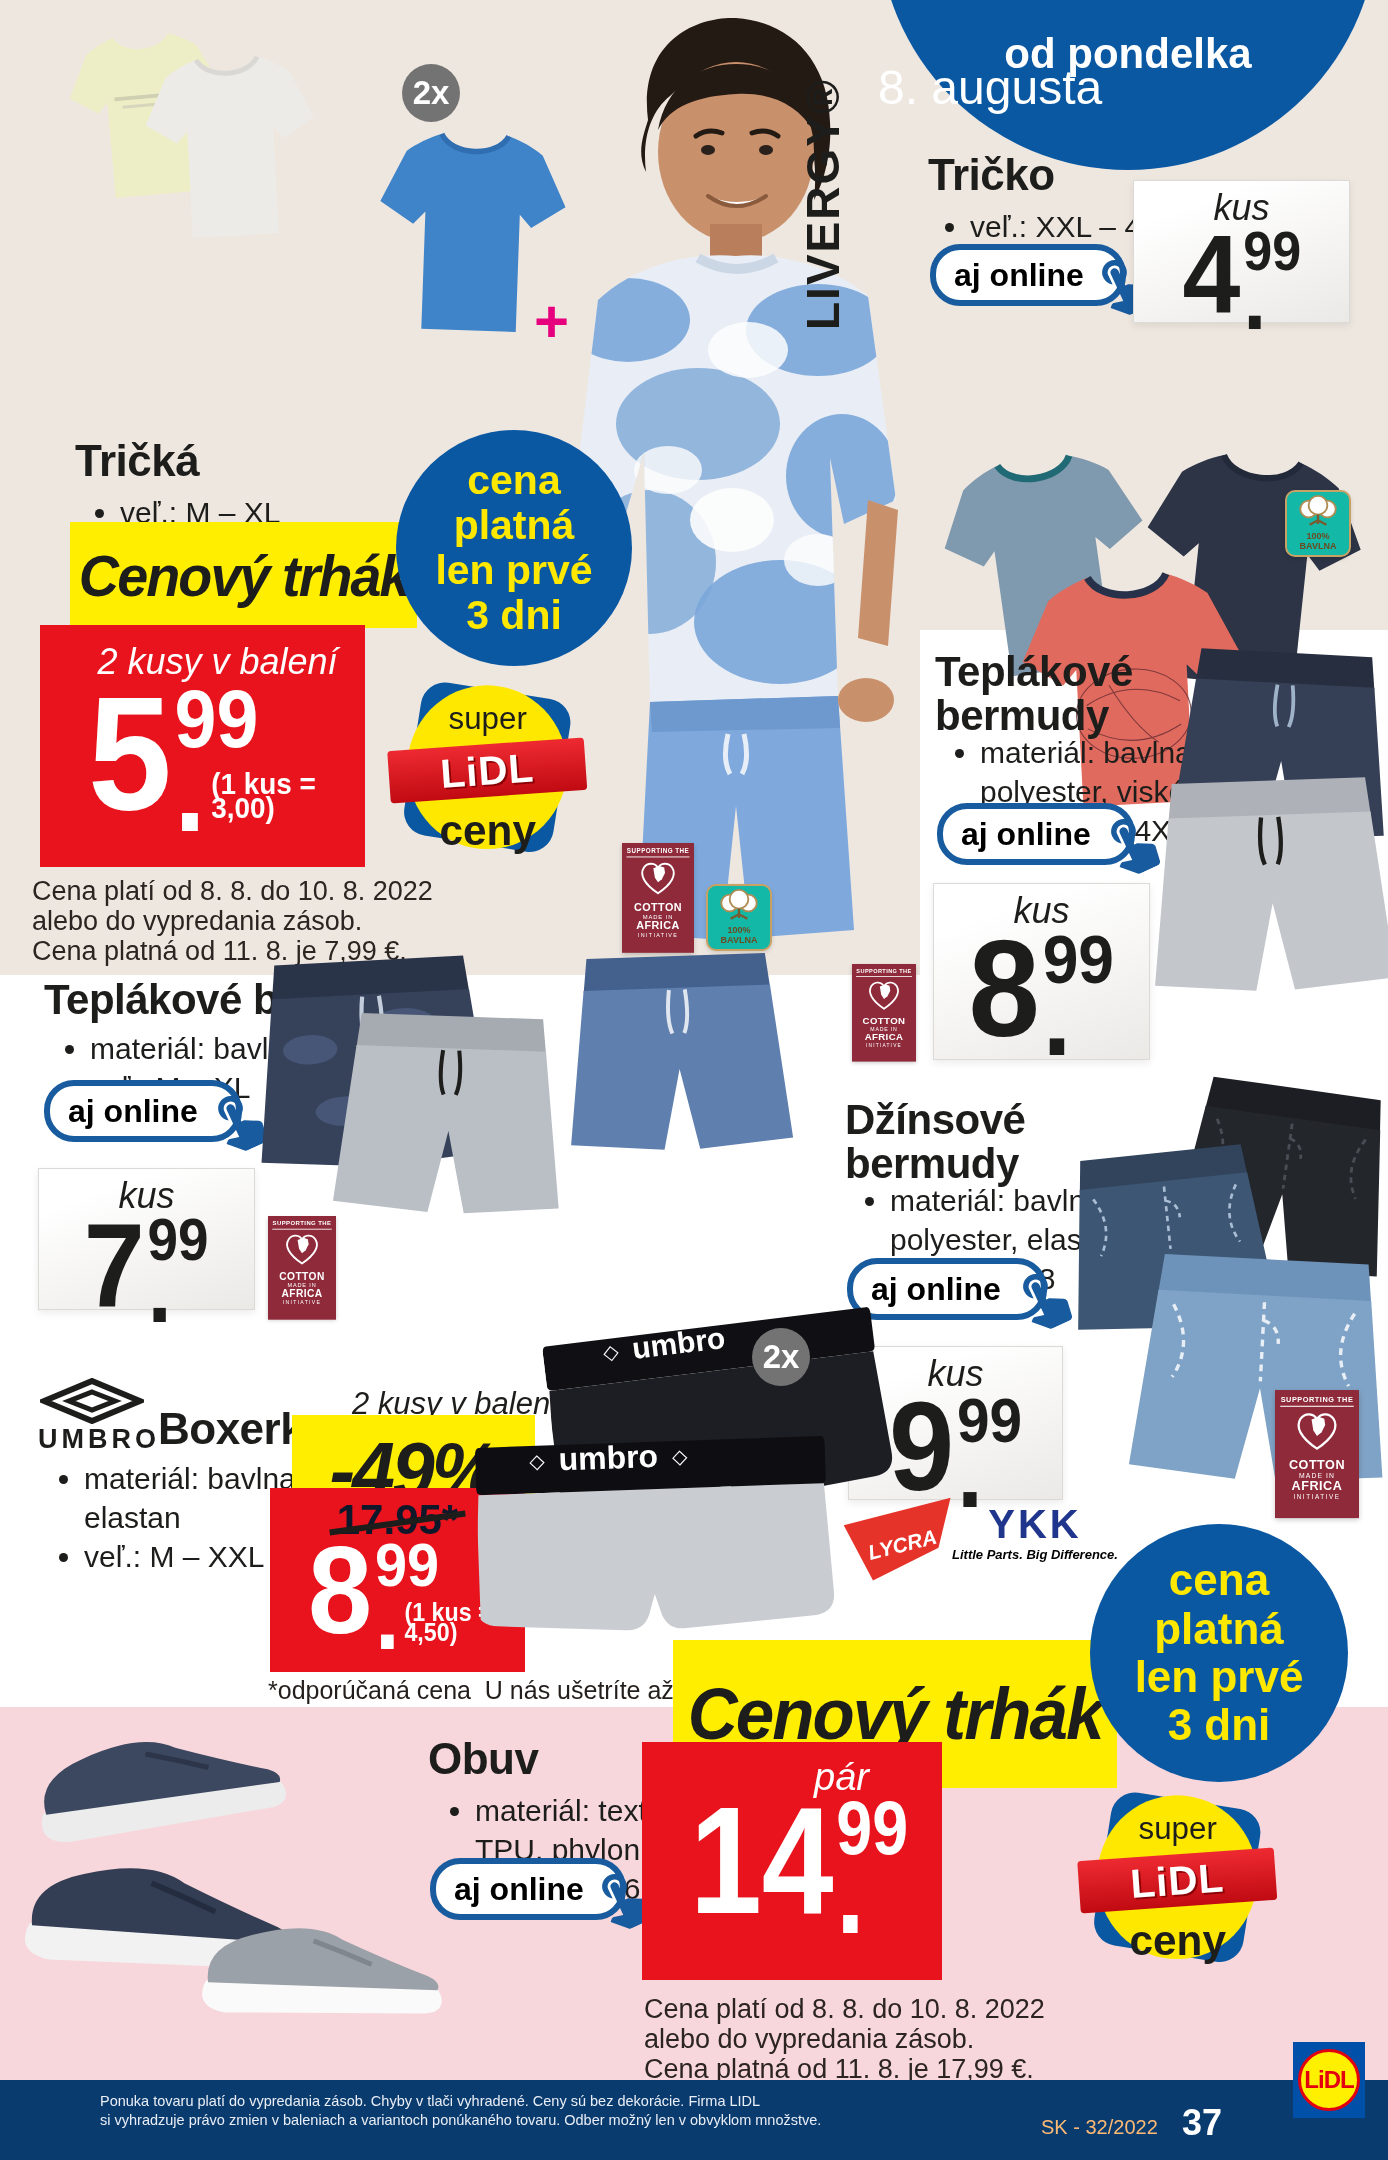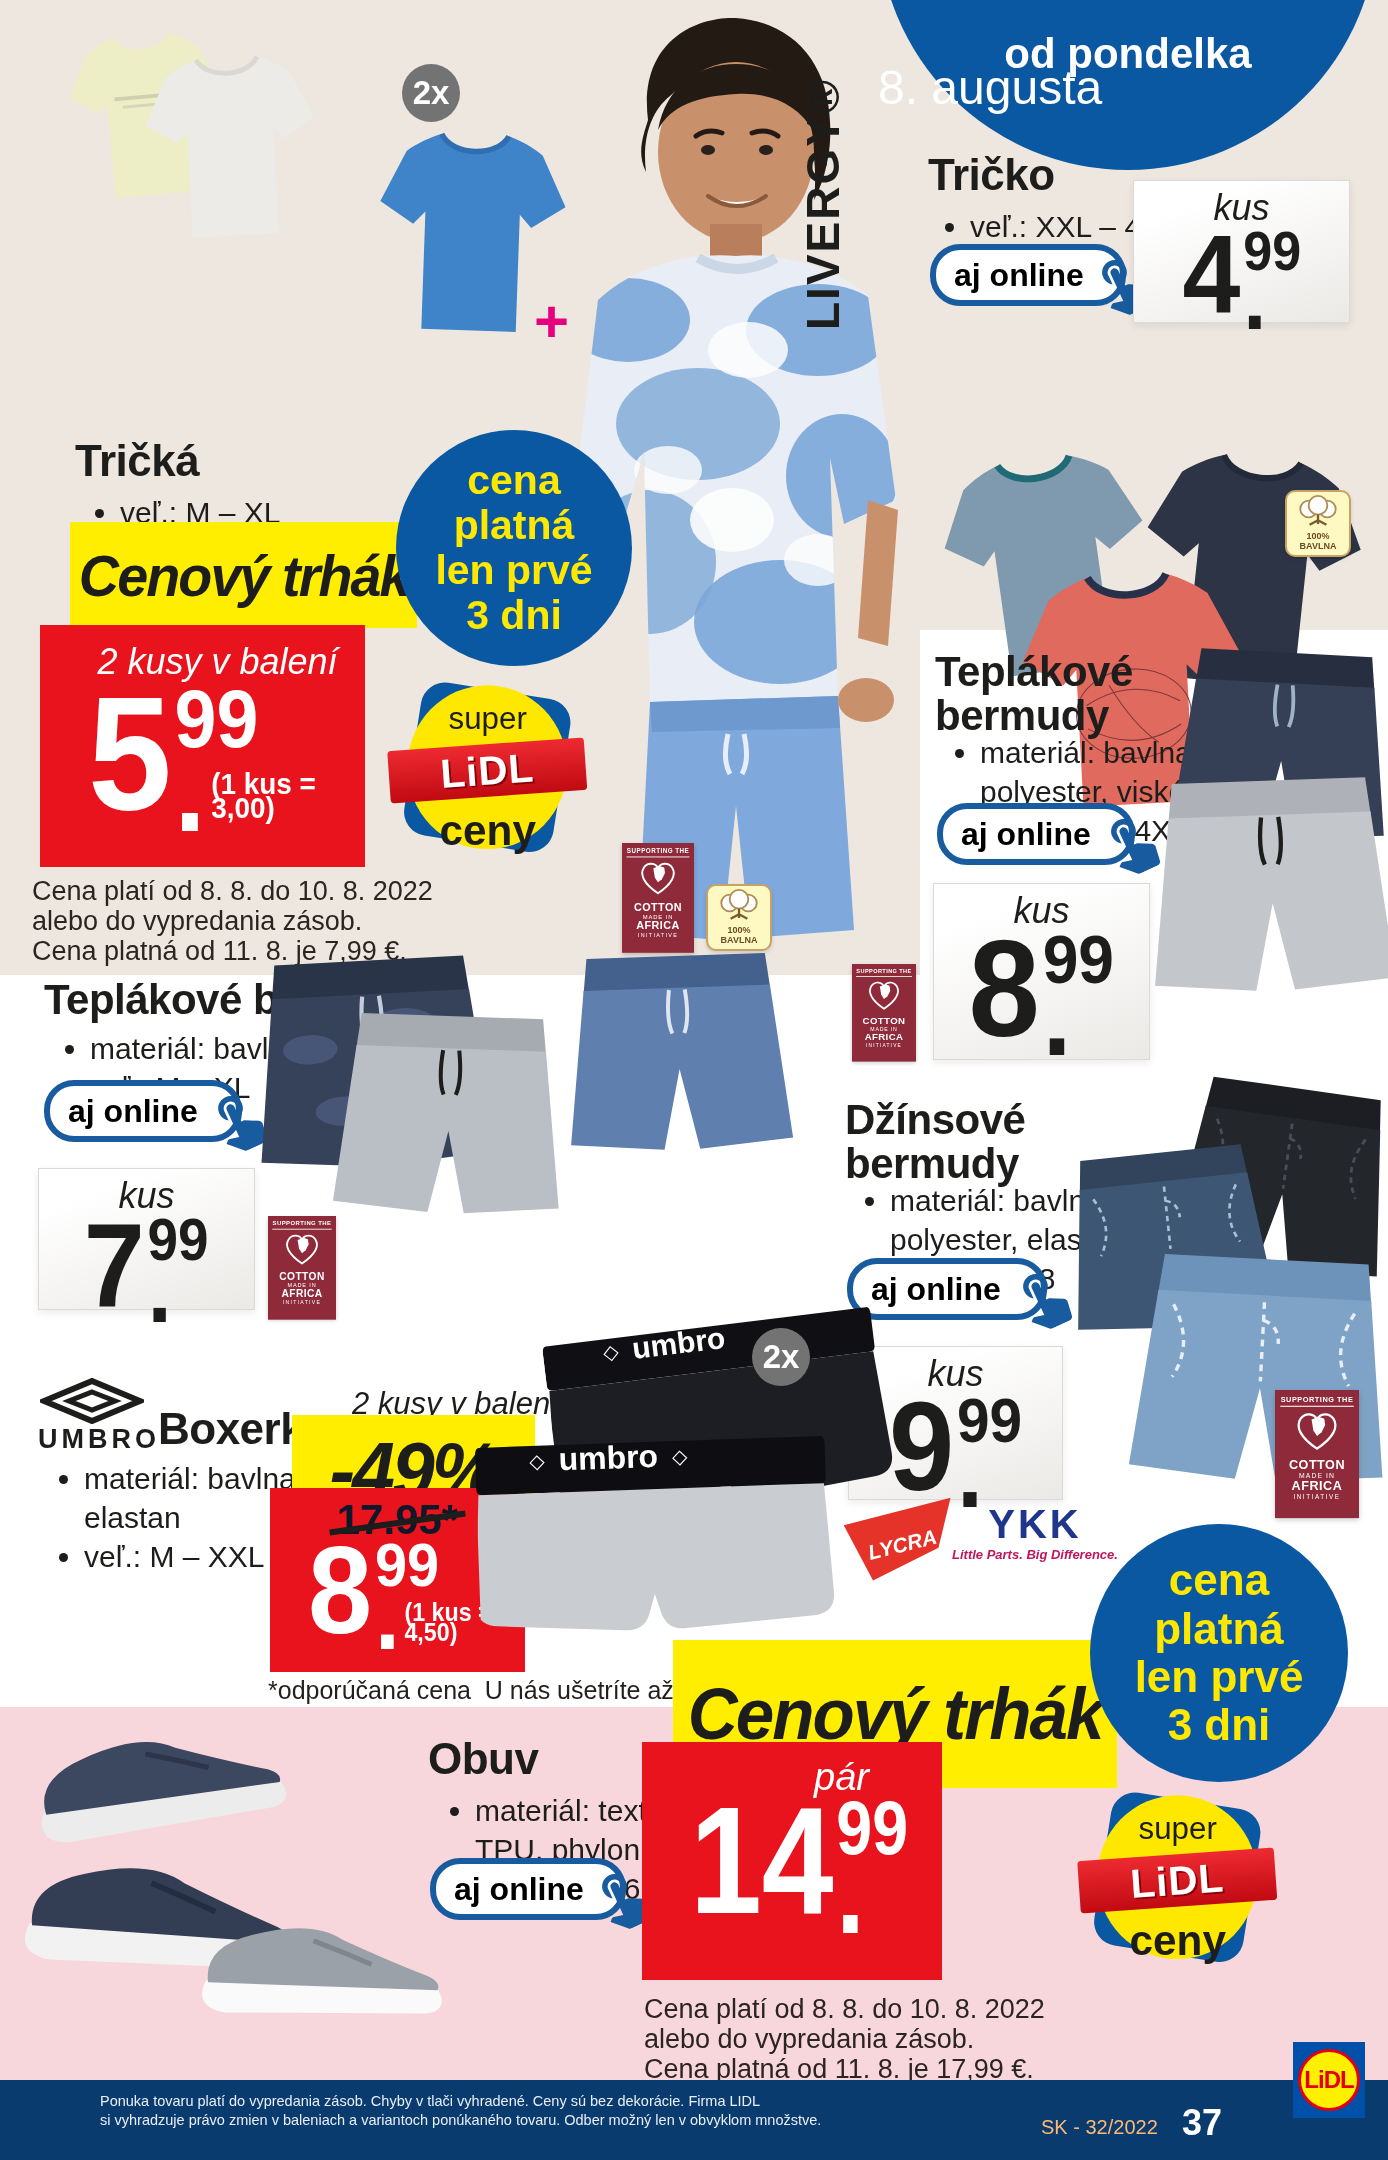--- a/index.html
+++ b/index.html
@@ -51,39 +51,39 @@
              display:flex;align-items:center;justify-content:center;color:#fff;font-weight:800;
              font-size:44px;letter-spacing:1px;text-shadow:2px 2px 0 #8a0005;}
   .sb-ceny{position:absolute;top:138px;width:100%;text-align:center;font-weight:800;font-size:46px;color:#1d1d1b;}
   
   .cotton{position:absolute;width:80px;height:122px;background:#8e2a3a;color:#fff;text-align:center;
           padding-top:5px;box-sizing:border-box;transform-origin:top left;box-shadow:0 2px 5px #0003;}
   .c-sup{font-size:7px;letter-spacing:.5px;border-bottom:1px solid #fff;margin:0 5px;padding-bottom:3px;font-weight:700;}
   .c-l1{font-size:12px;font-weight:800;letter-spacing:.5px;line-height:1.1;}
   .c-l2{font-size:6.5px;letter-spacing:1px;}
   .c-l3{font-size:6px;letter-spacing:1.5px;margin-top:1px;}
-  .bavlna{position:absolute;width:66px;background:#fef9c3;border:2px solid #c8a265;border-radius:10px;
+  .bavlna{position:absolute;width:66px;background:#14b8a6;border:2px solid #c8a265;border-radius:10px;
           text-align:center;padding:3px 2px 4px;box-sizing:border-box;box-shadow:0 2px 4px #0002;}
   .bavlna div{font-size:9px;font-weight:800;color:#6b4c22;}
   .oldp{position:relative;font-weight:800;font-size:42px;color:#0f172a;display:inline-block;}
   .oldp::after{content:"";position:absolute;left:-8px;right:-8px;top:50%;height:6px;background:#1d1d1b;
                transform:rotate(-8deg);}
   .vertical{position:absolute;transform:rotate(-90deg);transform-origin:left top;font-weight:800;
             font-size:46px;letter-spacing:2px;color:#1d1d1b;white-space:nowrap;}
   
   .footer{position:absolute;left:0;top:2080px;width:1388px;height:80px;background:#0a3b6e;}
   .legal{font-size:14.5px;line-height:1.3;color:#e9eef6;}
   .lidl-logo{position:absolute;width:72px;height:76px;background:#0050aa;display:flex;align-items:center;
              justify-content:center;}
   .lidl-circle{width:62px;height:62px;background:#fff000;border:3px solid #e3000f;border-radius:50%;
                display:flex;align-items:center;justify-content:center;box-sizing:border-box;
                font-weight:800;font-size:24px;color:#e3000f;letter-spacing:-1px;}
   .plus{position:absolute;color:#e6007e;font-weight:800;font-size:60px;line-height:1;}
   .ykk{font-weight:800;font-size:40px;color:#20368c;letter-spacing:3px;}
-  .ykk-tag{font-style:italic;font-size:13px;color:#be185d;font-weight:700;}
+  .ykk-tag{font-style:italic;font-size:13px;color:#000000;font-weight:700;}
   .umbro-word{font-weight:800;font-size:27px;letter-spacing:4px;color:#1d1d1b;}
   .waist-label{position:absolute;color:#fff;font-weight:800;display:flex;align-items:center;gap:14px;}
 </style>
 </head>
 <body>
 
 <div id="page">
 
   <svg width="0" height="0" style="position:absolute">
     <defs>

